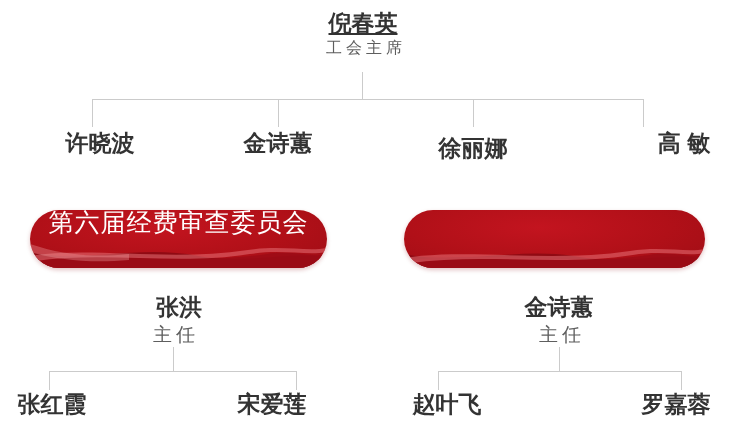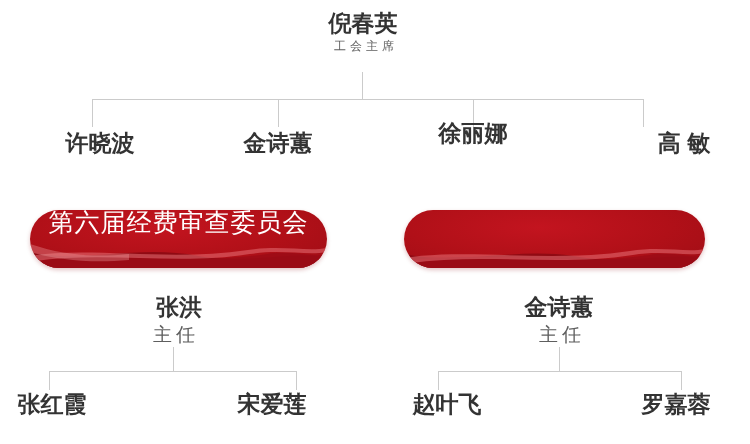--- a/index.html
+++ b/index.html
@@ -9,53 +9,53 @@
   }
   .line{position:absolute;background:#cbcbcb;}
   .line.v{width:1px;}
   .line.h{height:1px;}
   .person-name{
     position:absolute;transform:translateX(-50%);white-space:nowrap;
     font-weight:700;font-size:23px;color:#333333;line-height:1;
   }
   .person-title{
     position:absolute;transform:translateX(-50%);white-space:nowrap;
-    font-size:12px;color:#5e5e5e;letter-spacing:4px;line-height:1;
+    font-size:16px;color:#5e5e5e;letter-spacing:4px;line-height:1;
   }
   .banner{
     position:absolute;top:210px;height:58px;border-radius:29px;
     display:flex;align-items:flex-start;justify-content:center;
     overflow:hidden;
     background:radial-gradient(ellipse at 45% 30%, #c3141f 0%, #b11018 55%, #9e0d15 100%);
     box-shadow:0 2px 4px rgba(140,10,19,0.25);
   }
   .banner .ribbon{position:absolute;left:0;bottom:0;width:100%;height:26px;z-index:1;}
   .banner .banner-label{
     position:relative;z-index:2;color:#ffffff;font-size:25px;
     letter-spacing:1px;white-space:nowrap;line-height:1;
   }
 </style>
 </head>
 <body>
 
 <div class="stage">
 
-  <div class="person-name" style="left:363px;top:12px;">倪春英</div>
+  <div class="person-name" style="left:363px;top:12px;text-decoration:underline;">倪春英</div>
   <div class="person-title" style="left:366px;top:40px;">工会主席</div>
 
   <div class="line v" style="left:362px;top:72px;height:27px;"></div>
   <div class="line h" style="left:92px;top:99px;width:552px;"></div>
   <div class="line v" style="left:92px;top:99px;height:28px;"></div>
   <div class="line v" style="left:278px;top:99px;height:28px;"></div>
   <div class="line v" style="left:473px;top:99px;height:28px;"></div>
   <div class="line v" style="left:643px;top:99px;height:28px;"></div>
 
   <div class="person-name" style="left:100px;top:132px;">许晓波</div>
   <div class="person-name" style="left:278px;top:132px;">金诗蕙</div>
-  <div class="person-name" style="left:473px;top:122px;text-align:right;">徐丽娜</div>
+  <div class="person-name" style="left:473px;top:137px;text-align:right;">徐丽娜</div>
   <div class="person-name" style="left:684px;top:132px;">高 敏</div>
 
   <div class="banner" style="left:30px;width:297px;">
     <svg class="ribbon" viewBox="0 0 300 26" preserveAspectRatio="none" aria-hidden="true">
       <path d="M0,10 C50,22 110,2 170,14 C220,23 265,8 300,16 L300,26 L0,26 Z" fill="#8c0a13" opacity="0.9"></path>
       <path d="M0,18 C80,6 160,24 240,12 C265,8 285,16 300,12 L300,26 L0,26 Z" fill="#9c0c16" opacity="0.85"></path>
       <path d="M0,14 C60,4 140,20 220,8 C255,3 280,10 300,6 L300,10 C280,14 255,7 222,12 C150,24 70,8 0,20 Z" fill="#ec787e" opacity="0.5"></path>
       <path d="M0,2 C30,12 60,16 100,12 L100,18 C55,22 20,16 0,10 Z" fill="#f0a0a4" opacity="0.35"></path>
     </svg>
     <span class="banner-label">第六届经费审查委员会</span>

